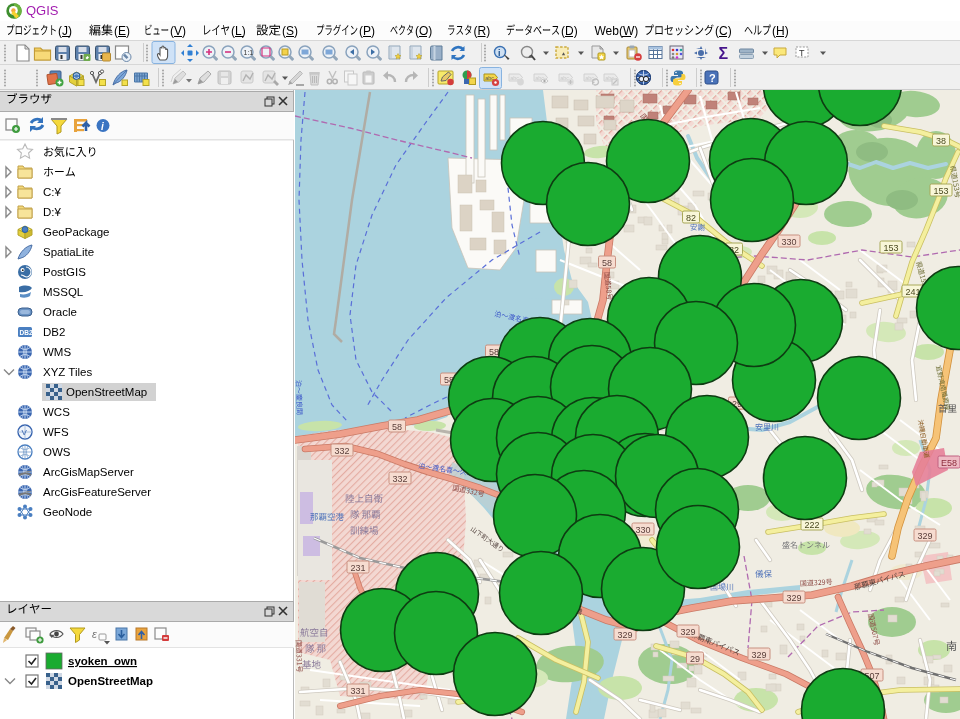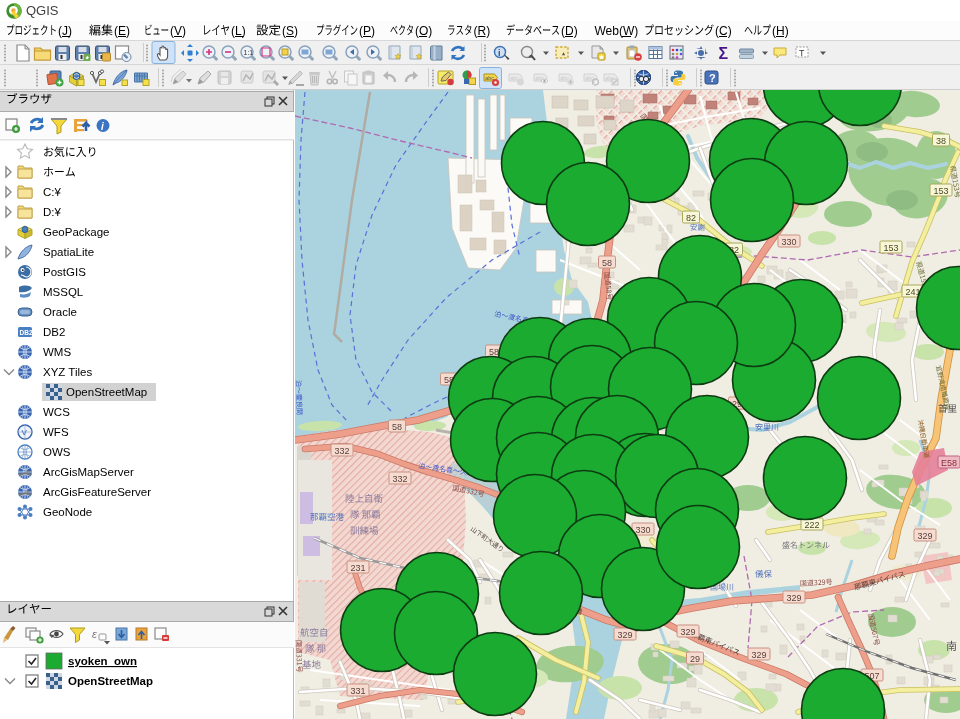--- a/index.html
+++ b/index.html
@@ -17,21 +17,21 @@
 <div id="menubar"></div>
 <div id="tb1"></div>
 <div id="tb2"></div>
 <svg class="abs" style="left:6px;top:3px" width="16" height="16" viewBox="0 0 16 16">
 <circle cx="8" cy="8" r="7.7" fill="#3e8e2e"></circle>
 <path d="M8 .3A7.7 7.7 0 0 1 15.7 8 7.7 7.7 0 0 1 8 15.7z" fill="#6cb33f"></path>
 <circle cx="7.4" cy="7.4" r="4.4" fill="#fff"></circle>
 <circle cx="7.4" cy="7.4" r="2.2" fill="#f4a83c"></circle>
 <rect x="7.8" y="7.8" width="7.2" height="3.6" fill="#f8d22f" transform="rotate(45 7.8 7.8)"></rect>
 </svg>
-<div class="abs" style="left:26px;top:3px;font-size:13px;color:#404040">QGIS</div>
+<div class="abs" style="left:26px;top:3px;font-size:13px;color:#a21caf">QGIS</div>
 <svg class="abs" style="left:0;top:21px" width="960" height="19" viewBox="0 0 960 19">
     <g transform="translate(6,13.5) scale(0.7083333333333334,1)">
       <path d="M9.7 -8.6C9.7 -9.1 10 -9.4 10.5 -9.4C10.9 -9.4 11.3 -9.1 11.3 -8.6C11.3 -8.2 10.9 -7.8 10.5 -7.8C10 -7.8 9.7 -8.2 9.7 -8.6ZM9.1 -8.6C9.1 -8.5 9.1 -8.4 9.2 -8.2L8.8 -8.2C8.2 -8.2 3.4 -8.2 2.8 -8.2C2.4 -8.2 1.9 -8.3 1.6 -8.3V-7.2C1.9 -7.2 2.3 -7.3 2.8 -7.3C3.4 -7.3 8.2 -7.3 8.9 -7.3C8.7 -6.1 8.2 -4.5 7.3 -3.4C6.3 -2.1 5 -1.1 2.6 -0.5L3.5 0.4C5.7 -0.3 7.1 -1.4 8.2 -2.8C9.1 -4 9.7 -6 10 -7.2L10 -7.3C10.1 -7.3 10.3 -7.3 10.5 -7.3C11.2 -7.3 11.8 -7.9 11.8 -8.6C11.8 -9.4 11.2 -10 10.5 -10C9.7 -10 9.1 -9.4 9.1 -8.6Z M13.8 -8.2C13.8 -7.9 13.8 -7.6 13.8 -7.3C13.8 -6.8 13.8 -1.9 13.8 -1.4C13.8 -1 13.8 -0.1 13.7 0.1H14.8L14.7 -0.6H21.3L21.3 0.1H22.3C22.3 -0 22.3 -1 22.3 -1.4C22.3 -1.8 22.3 -6.7 22.3 -7.3C22.3 -7.6 22.3 -7.9 22.3 -8.2C22 -8.2 21.5 -8.2 21.3 -8.2C20.7 -8.2 15.5 -8.2 14.8 -8.2C14.5 -8.2 14.2 -8.2 13.8 -8.2ZM14.7 -1.5V-7.2H21.3V-1.5Z M32.6 -9 31.9 -8.7C32.3 -8.1 32.7 -7.4 33 -6.8L33.7 -7.1C33.4 -7.7 32.9 -8.5 32.6 -9ZM34.2 -9.5 33.5 -9.2C33.9 -8.7 34.3 -8 34.6 -7.4L35.3 -7.7C35 -8.2 34.5 -9.1 34.2 -9.5ZM27.5 -9.1 26.9 -8.3C27.6 -7.9 28.9 -7.1 29.5 -6.6L30.1 -7.4C29.6 -7.8 28.2 -8.7 27.5 -9.1ZM25.7 -0.6 26.2 0.4C27.3 0.2 29 -0.4 30.2 -1.1C32.1 -2.2 33.8 -3.7 34.8 -5.4L34.2 -6.3C33.3 -4.7 31.7 -3.1 29.7 -1.9C28.5 -1.3 27 -0.8 25.7 -0.6ZM25.7 -6.4 25.1 -5.6C25.8 -5.2 27.1 -4.4 27.7 -4L28.3 -4.8C27.8 -5.2 26.4 -6 25.7 -6.4Z M37.9 -0.9V0.1C38.1 0.1 38.5 0 38.7 0H45.4C45.6 0 45.9 0.1 46.2 0.1V-0.9C45.9 -0.9 45.6 -0.9 45.4 -0.9H42.5V-5.3H44.8C45.1 -5.3 45.4 -5.3 45.6 -5.2V-6.2C45.4 -6.2 45.1 -6.2 44.8 -6.2H39.3C39.1 -6.2 38.7 -6.2 38.4 -6.2V-5.2C38.7 -5.3 39.1 -5.3 39.3 -5.3H41.5V-0.9H38.7C38.4 -0.9 38.1 -0.9 37.9 -0.9Z M54.4 -9.3 53.3 -9.7C53.3 -9.4 53.1 -8.9 53 -8.7C52.4 -7.7 51.3 -5.9 49.2 -4.7L50 -4.1C51.3 -4.9 52.3 -6 53.1 -7H57.1C56.9 -5.9 56.1 -4.4 55.2 -3.3C54.1 -2 52.6 -0.9 50.4 -0.3L51.3 0.5C53.5 -0.3 55 -1.4 56.1 -2.7C57.1 -4 57.9 -5.7 58.2 -6.9C58.2 -7.1 58.4 -7.3 58.5 -7.5L57.7 -8C57.5 -7.9 57.2 -7.9 56.9 -7.9H53.6L53.9 -8.4C54 -8.6 54.2 -9 54.4 -9.3Z M64 -1.1C64 -0.6 64 -0 64 0.4H65.1C65.1 -0 65.1 -0.7 65.1 -1.1L65 -5C66.4 -4.6 68.4 -3.8 69.8 -3.1L70.2 -4.1C68.9 -4.7 66.6 -5.6 65 -6.1V-8C65 -8.4 65.1 -8.9 65.1 -9.3H63.9C64 -8.9 64 -8.4 64 -8C64 -7 64 -1.7 64 -1.1Z" fill="#000"></path>
     </g>
     <text x="58" y="13.5" font-size="12" fill="#000">(J)</text>
     <rect x="62" y="15" width="8" height="1" fill="#000"></rect>
     <g transform="translate(89,13.5) scale(1.0,1)">
       <path d="M4.7 -9.3V-8.6H11.3V-9.3ZM1.1 -3.2C0.9 -2.2 0.7 -1.1 0.3 -0.4C0.5 -0.3 0.8 -0.1 1 -0C1.4 -0.8 1.6 -2 1.8 -3.1ZM3.4 -3.1C3.7 -2.4 3.9 -1.5 4 -0.9L4.6 -1.1C4.4 -0.6 4.2 -0.1 3.9 0.3C4.1 0.4 4.4 0.6 4.5 0.8C5.3 -0.2 5.6 -1.5 5.8 -2.7V1H6.5V-1.4H7.4V0.9H8V-1.4H8.9V0.9H9.5V-1.4H10.5V0.1C10.5 0.2 10.5 0.2 10.4 0.2C10.3 0.2 10.1 0.2 9.8 0.2C9.9 0.4 10 0.7 10 1C10.5 1 10.8 0.9 11 0.8C11.2 0.7 11.3 0.5 11.3 0.1V-4.2H6L6 -5H11V-7.8H5.2V-5.1C5.2 -4 5.1 -2.5 4.6 -1.2C4.5 -1.8 4.3 -2.6 4 -3.3ZM7.4 -2.1H6.5V-3.5H7.4ZM8 -2.1V-3.5H8.9V-2.1ZM9.5 -2.1V-3.5H10.5V-2.1ZM6 -7H10.1V-5.7H6ZM0.3 -4.8 0.4 -4 2.3 -4.1V1H3V-4.1L3.9 -4.2C4 -3.9 4.1 -3.6 4.2 -3.4L4.8 -3.7C4.7 -4.4 4.3 -5.4 3.8 -6.2L3.2 -6C3.3 -5.7 3.5 -5.3 3.7 -4.9L2.1 -4.9C2.8 -5.9 3.7 -7.2 4.4 -8.4L3.6 -8.7C3.3 -8.1 2.9 -7.3 2.4 -6.5C2.2 -6.8 2 -7 1.8 -7.3C2.2 -8 2.7 -9 3.1 -9.8L2.4 -10.1C2.1 -9.4 1.7 -8.5 1.3 -7.8L0.9 -8.2L0.4 -7.6C1 -7.1 1.6 -6.4 2 -5.8C1.7 -5.4 1.5 -5.1 1.2 -4.8Z M15.2 -10.1C14.7 -9 13.7 -7.6 12.3 -6.6C12.5 -6.4 12.8 -6.2 13 -6C13.4 -6.3 13.8 -6.6 14.1 -7V-3.5H17.5V-2.7H12.6V-2H16.8C15.6 -1.1 13.9 -0.3 12.3 0.1C12.6 0.3 12.8 0.6 12.9 0.8C14.5 0.3 16.3 -0.6 17.5 -1.6V0.9H18.4V-1.7C19.6 -0.6 21.5 0.3 23 0.7C23.2 0.5 23.4 0.2 23.6 -0C22.1 -0.4 20.4 -1.1 19.2 -2H23.4V-2.7H18.4V-3.5H23V-4.2H18.6V-5H22.1V-5.7H18.6V-6.5H22.1V-7.1H18.6V-7.9H22.6V-8.7H18.6C18.9 -9 19.1 -9.5 19.3 -9.9L18.3 -10.1C18.2 -9.7 17.9 -9.1 17.7 -8.7H15.4C15.6 -9.1 15.9 -9.5 16.1 -9.9ZM17.8 -6.5V-5.7H15V-6.5ZM17.8 -7.1H15V-7.9H17.8ZM17.8 -5V-4.2H15V-5Z" fill="#000"></path>
     </g>
     <text x="114" y="13.5" font-size="12" fill="#000">(E)</text>

